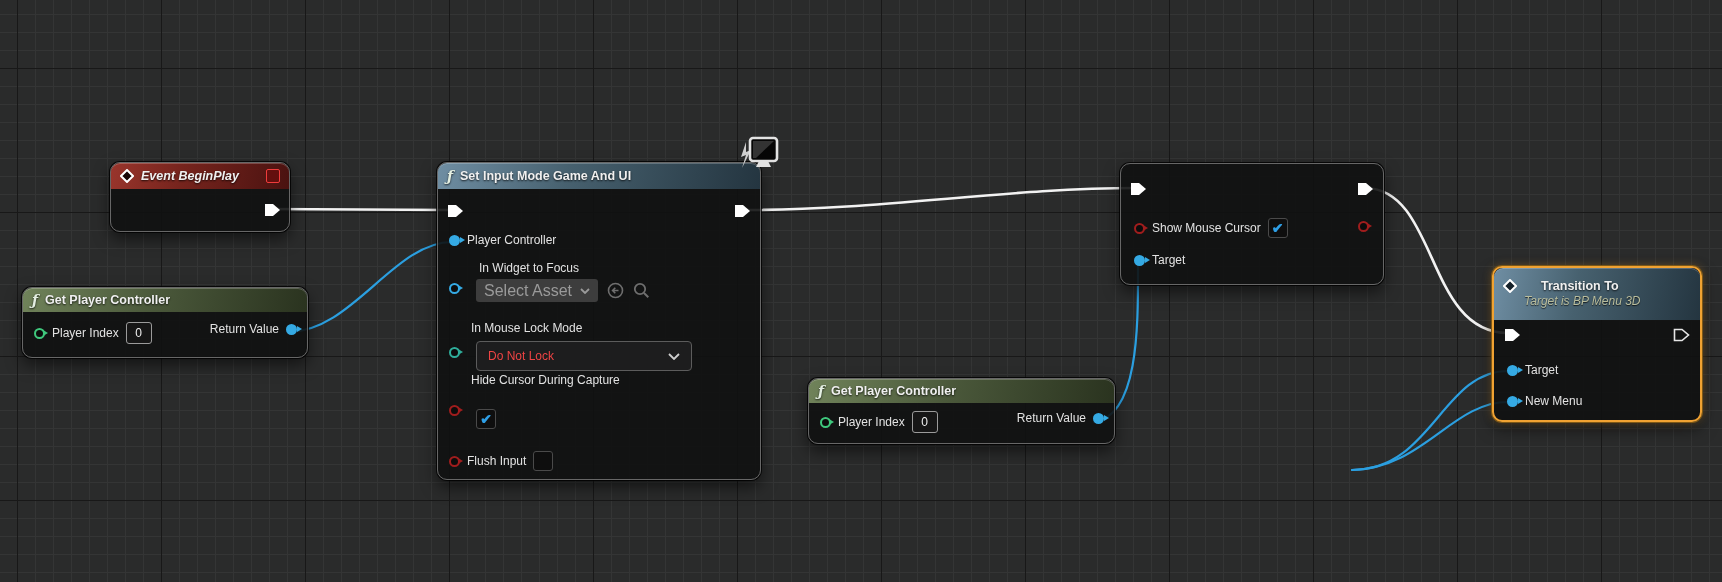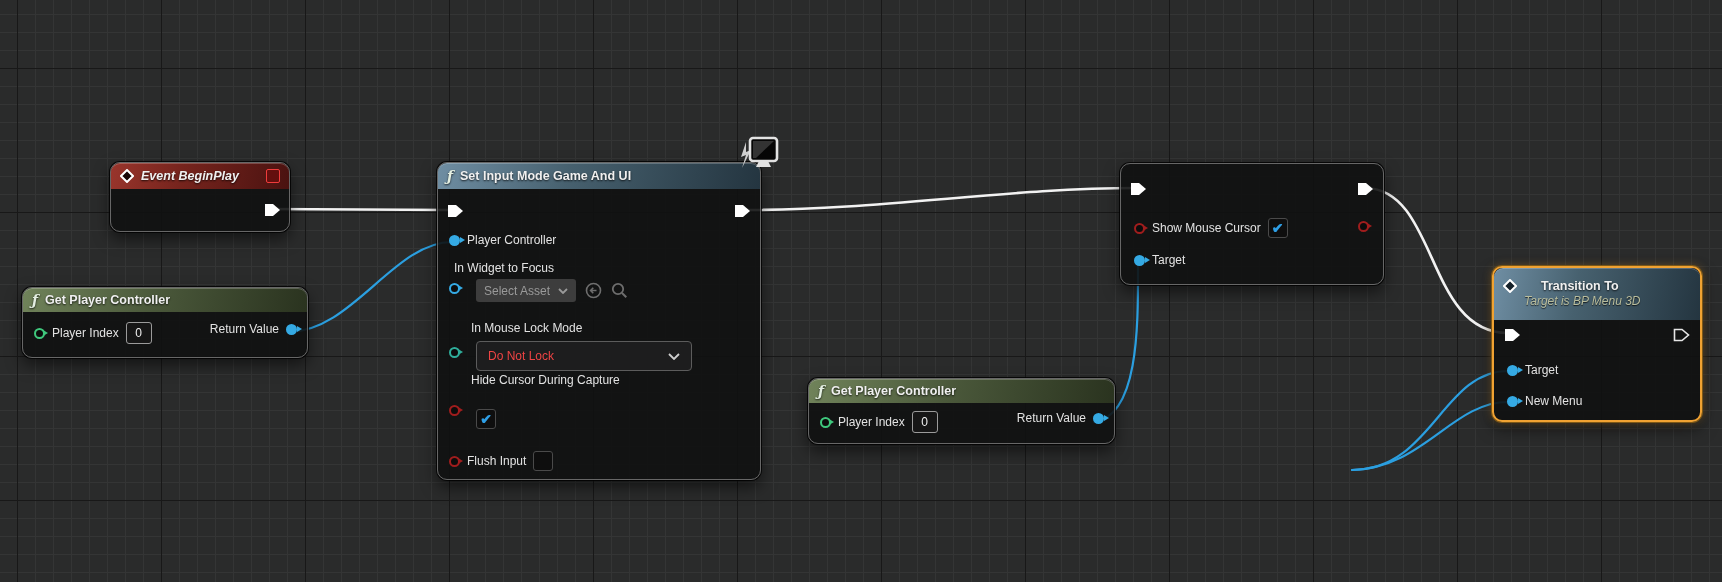--- a/index.html
+++ b/index.html
@@ -49,21 +49,21 @@
   .pin-blue{--c:#35aae4;}
   .pin-green{--c:#3fc87d;}
   .pin-teal{--c:#2fae9b;}
   .pin-red{--c:#a01d1d;}
   .execpin{flex:none;display:block;}
   .valbox{min-width:14px;height:20px;padding:0 5px;border:1px solid #9b9b9b;border-radius:3px;background:#161616;
     display:flex;align-items:center;justify-content:center;font-size:12px;color:#efefef;}
   .checkbox{width:18px;height:18px;border:1px solid #4a4a4a;border-radius:3px;background:#0e0e0e;
     display:flex;align-items:center;justify-content:center;font-size:14px;font-weight:bold;color:#2e9fe6;flex:none;}
   .sel-asset{height:23px;background:#3d3d3d;border-radius:3px;display:flex;align-items:center;gap:8px;
-    padding:0 8px;font-size:12px;color:#9a9a9a;}
+    padding:0 8px;font-size:16px;color:#9a9a9a;}
   .dropdown{width:216px;height:30px;background:#1d1d1e;border:1px solid #5c5c5c;border-radius:4px;
     display:flex;align-items:center;justify-content:space-between;padding:0 11px;font-size:12px;color:#ef4444;box-sizing:border-box;}
   .redsq{width:12px;height:12px;border:1.6px solid #f03c3c;background:rgba(110,12,12,.65);border-radius:2px;flex:none;}
   .spacer{flex:1;}
   .bp-pill{
     position:absolute;z-index:2;border-radius:16px;border:2px solid #f0a232;
     background:linear-gradient(180deg,#4e565e 0%,#262a2e 42%,#101214 55%,#0d0f11 100%);
     box-shadow:0 0 0 1px #7c5716,0 0 10px rgba(240,162,50,.35),0 6px 12px rgba(0,0,0,.5);
     display:flex;align-items:center;gap:8px;padding:0 14px;color:#f0f0f0;box-sizing:border-box;
   }
@@ -123,21 +123,21 @@
     </svg>
     <svg class="execpin" style="position:absolute;right:9px;top:40px;" width="17" height="16">
       <polygon points="1,2 9,2 16,8 9,14 1,14" fill="#ffffff"></polygon>
     </svg>
 
     <div class="row" style="left:11px;top:70px;">
       <span class="pin filled pin-blue"></span>
       <span>Player Controller</span>
     </div>
 
-    <div class="row" style="left:16px;top:98px;">
+    <div class="row" style="left:41px;top:98px;">
       <span>In Widget to Focus</span>
     </div>
     <span class="pin hollow pin-blue" style="position:absolute;left:11px;top:120px;"></span>
     <div class="row" style="left:38px;top:116px;gap:9px;">
       <span class="sel-asset">
         <span>Select Asset</span>
         <svg width="10" height="6" viewBox="0 0 10 6">
           <polyline points="1,1 5,5 9,1" fill="none" stroke="#9a9a9a" stroke-width="1.8"></polyline>
         </svg>
       </span>

